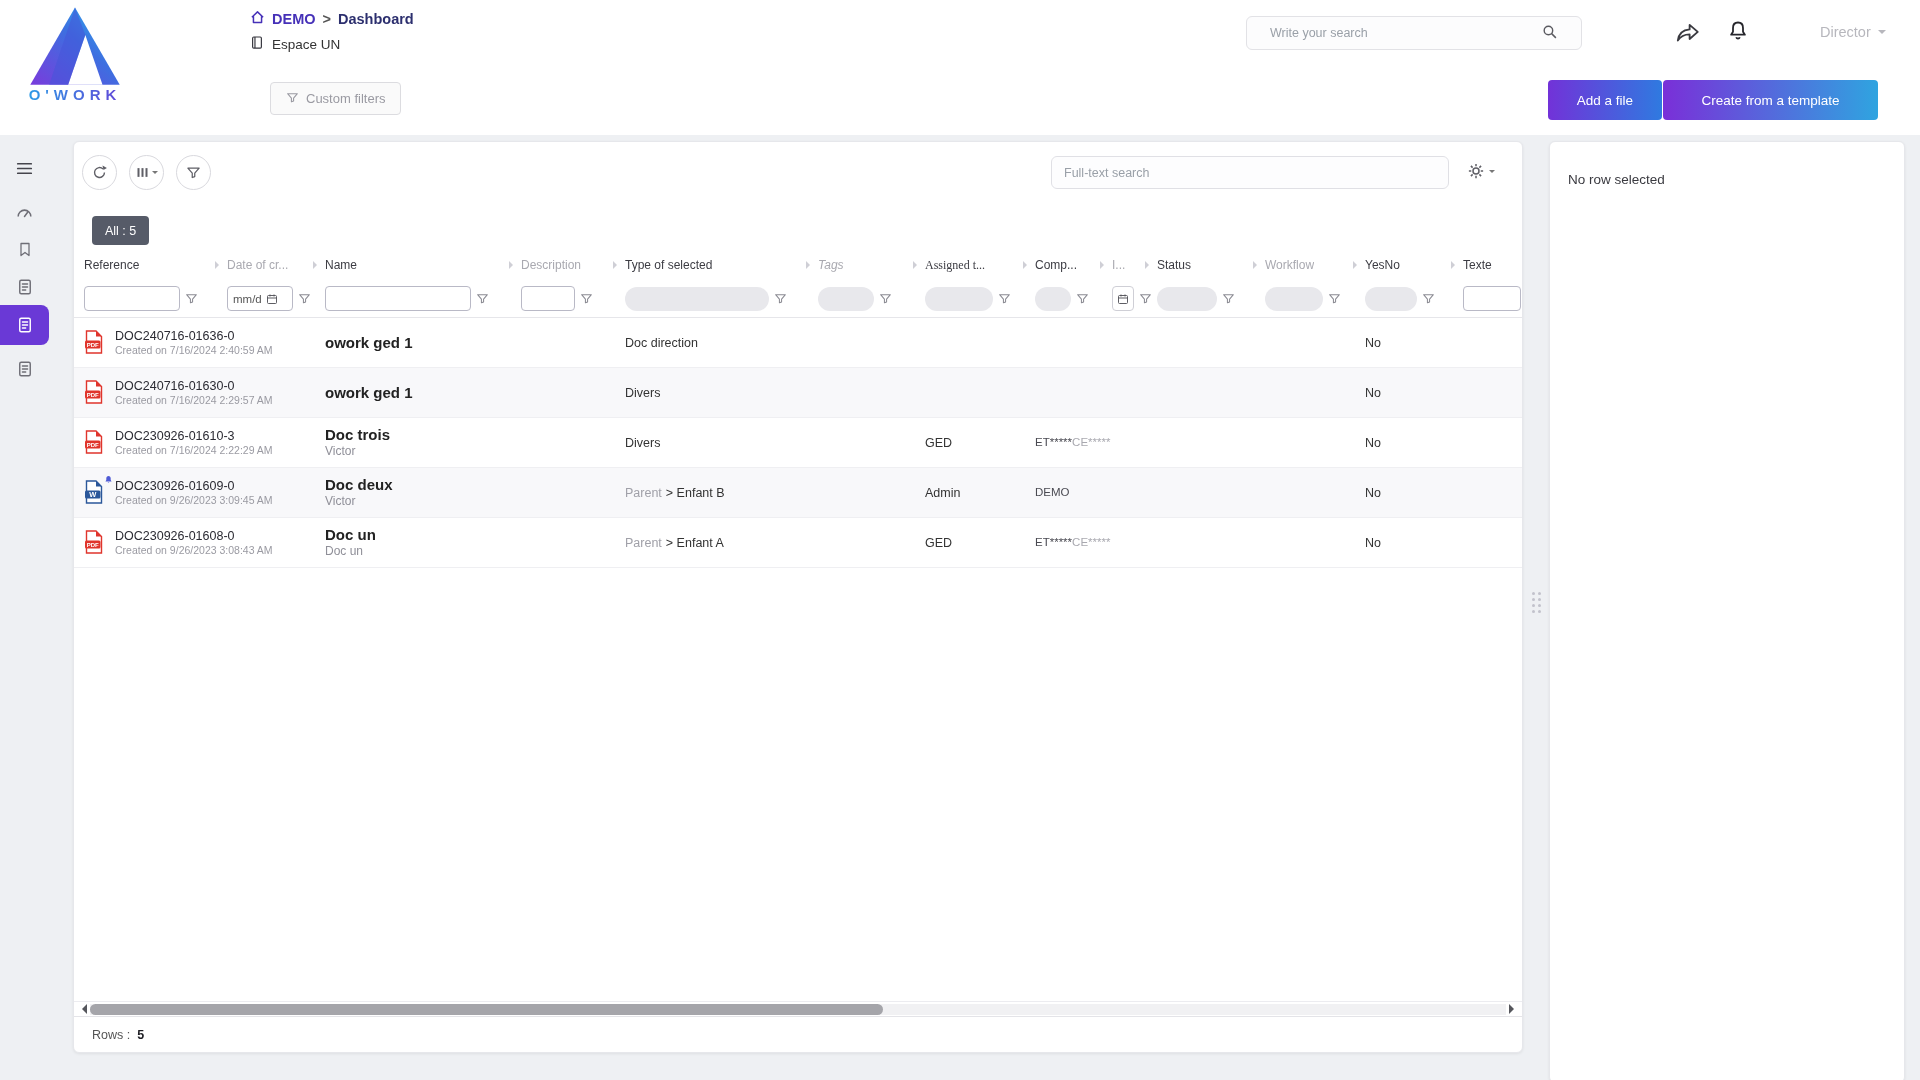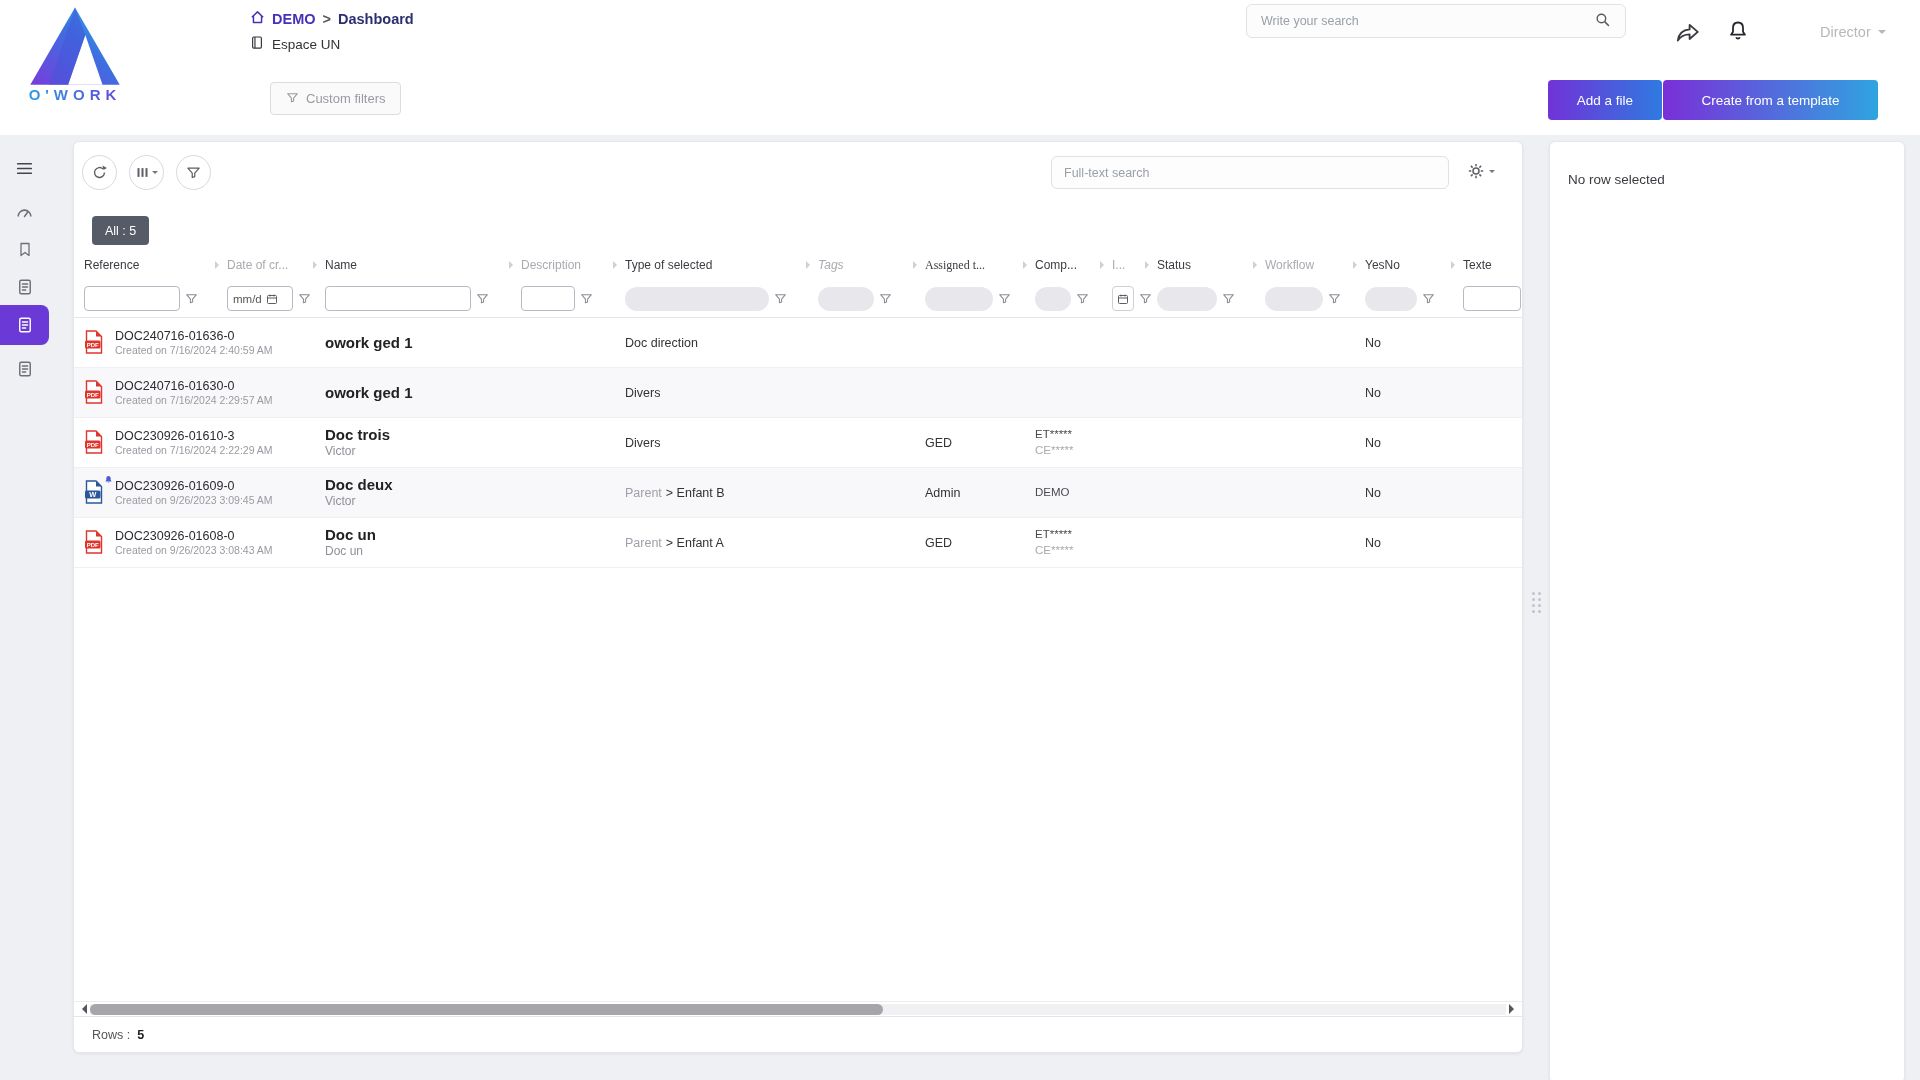--- a/index.html
+++ b/index.html
@@ -14,22 +14,22 @@
   .logo-text{font-size:15px;font-weight:bold;letter-spacing:5px;margin-top:-4px;
     background:linear-gradient(90deg,#25a8e8,#6a39d6);-webkit-background-clip:text;background-clip:text;color:transparent}
   .crumbs{position:absolute;left:250px;top:10px}
   .crumb-row{display:flex;align-items:center;gap:7px;font-size:14.5px;font-weight:bold}
   .crumb-home{color:#4631b8;cursor:pointer}
   .crumb-sep{color:#555}
   .crumb-cur{color:#2c2f6e}
   .space-row{display:flex;align-items:center;gap:8px;margin-top:7px;font-size:13.5px;color:#333}
   .custom-filters{position:absolute;left:270px;top:82px;height:33px;display:inline-flex;align-items:center;gap:7px;
     padding:0 15px;border:1px solid #dcdce0;border-radius:4px;background:#fafafa;color:#9a9aa2;font-size:13px;cursor:pointer}
-  .hdr-search{position:absolute;left:1246px;top:4px;width:380px;height:34px;display:flex;align-items:center;
-    border:1px solid #e2e2e6;border-radius:6px;background:#fcfcfd;padding:0 14px}
+  .hdr-search{position:absolute;left:1246px;top:16px;width:336px;height:34px;display:flex;align-items:center;
+    border:1px solid #e2e2e6;border-radius:6px;background:#fcfcfd;padding:0 23px}
   .hdr-search input{flex:1;border:none;background:transparent;outline:none;font-size:12.5px;color:#444;font-family:inherit}
   .hdr-search input::placeholder{color:#9aa0a8}
   .share-ic{position:absolute;left:1674px;top:20px;cursor:pointer}
   .bell-ic{position:absolute;left:1726px;top:18px;cursor:pointer}
   .director{position:absolute;left:1820px;top:24px;display:flex;align-items:center;gap:7px;color:#b7b7bd;font-size:14.5px;cursor:pointer}
   .caret{width:0;height:0;border:4px solid transparent;border-top-color:currentColor;margin-top:4px}
   .caret.sm{border-width:3.5px;margin-top:3px;color:#777}
   .btn{border:none;border-radius:4px;color:#fff;font-size:13.5px;height:40px;cursor:pointer;font-family:inherit}
   .btn-add{position:absolute;left:1548px;top:80px;width:114px;background:linear-gradient(90deg,#7232d8,#2f7ae0)}
   .btn-create{position:absolute;left:1663px;top:80px;width:215px;background:linear-gradient(90deg,#7a2fd8,#2fa4e0)}
@@ -79,21 +79,21 @@
   .file-ic{position:relative;width:22px;flex:none;display:flex}
   .alert-badge{position:absolute;top:-6px;right:-8px;display:flex}
   .ref-block{display:flex;flex-direction:column;line-height:1.3;white-space:nowrap}
   .ref-no{font-size:12.5px;color:#2b2b33}
   .ref-created{font-size:10.5px;color:#9a9aa2}
   .name-block{display:flex;flex-direction:column;line-height:1.3}
   .nm{font-size:15px;font-weight:bold;color:#222}
   .nm-sub{font-size:12px;color:#8f8f98}
   .type-prefix{color:#a0a0a8;font-size:12.5px;margin-right:4px}
   .type-txt,.asg,.yesno{font-size:12.5px;color:#333}
-  .comp-block{display:flex;flex-direction:column;line-height:1.35}
+  .comp-block{display:flex;flex-direction:row;line-height:1.35}
   .comp0{font-size:11.5px;color:#4a4a52}
   .comp1{font-size:11.5px;color:#a9a9b0}
 
   .hscroll{margin-top:auto;height:15px;display:flex;align-items:center;padding:0 3px;border-top:1px solid #ececf0;flex:none}
   .sb-arrow{width:0;height:0;border:5px solid transparent;flex:none}
   .sb-left{border-right-color:#55565c;margin-right:1px}
   .sb-right{border-left-color:#55565c;margin-left:1px}
   .sb-track{flex:1;height:11px;background:#f1f1f3;position:relative;margin:0 2px}
   .sb-thumb{position:absolute;left:0;top:0;height:11px;width:56%;background:#a5a5aa;border-radius:6px}
   .card-footer{height:36px;border-top:1px solid #e4e4e8;display:flex;align-items:center;gap:7px;padding-left:18px;

